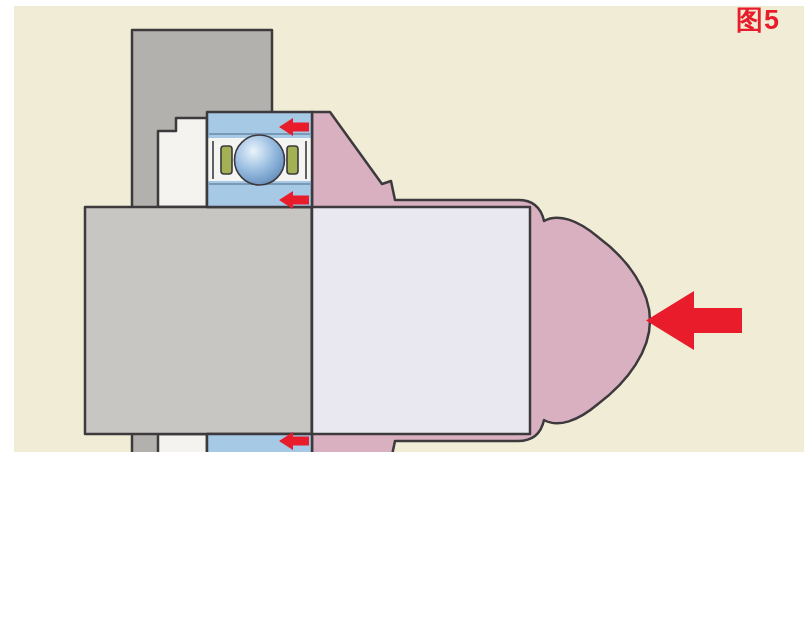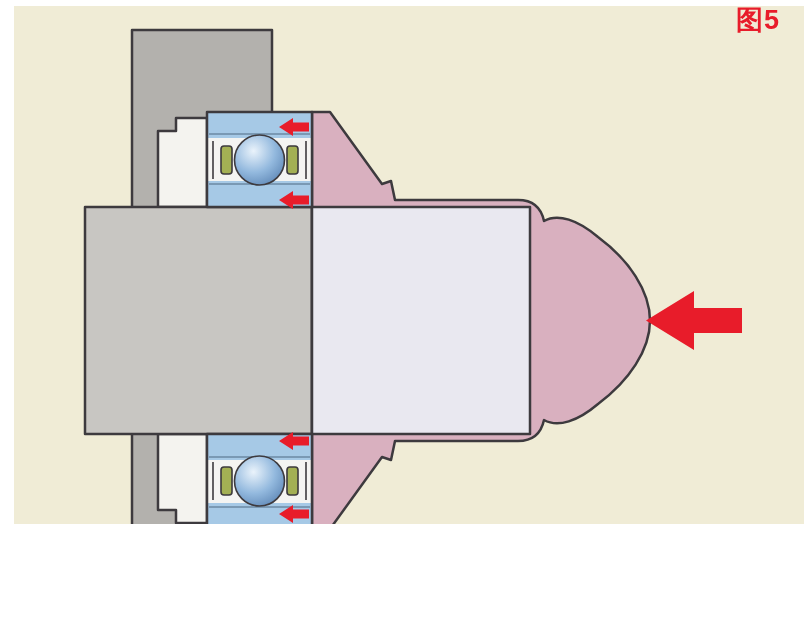--- a/index.html
+++ b/index.html
@@ -1,16 +1,16 @@
 <!DOCTYPE html>
 <html><head>
 <meta charset="utf-8">
 <style>
   html,body{margin:0;padding:0;background:#ffffff;}
-  .canvas{position:relative;width:808px;height:524px;background:#ffffff;overflow:hidden;
+  .canvas{position:relative;width:808px;height:452px;background:#ffffff;overflow:hidden;
           font-family:"Liberation Sans",sans-serif;}
   svg{position:absolute;left:0;top:0;}
   .ln{stroke:#3d3a3e;stroke-width:2.5;stroke-linejoin:round;}
   .ln-thin{stroke:#3d3a3e;stroke-width:1.6;}
   .noStroke{stroke:none;}
   .figure-label{position:absolute;right:28px;top:6px;font-size:27px;font-weight:bold;
                 letter-spacing:1px;line-height:1.1;}
 </style>
 </head>
 <body>

